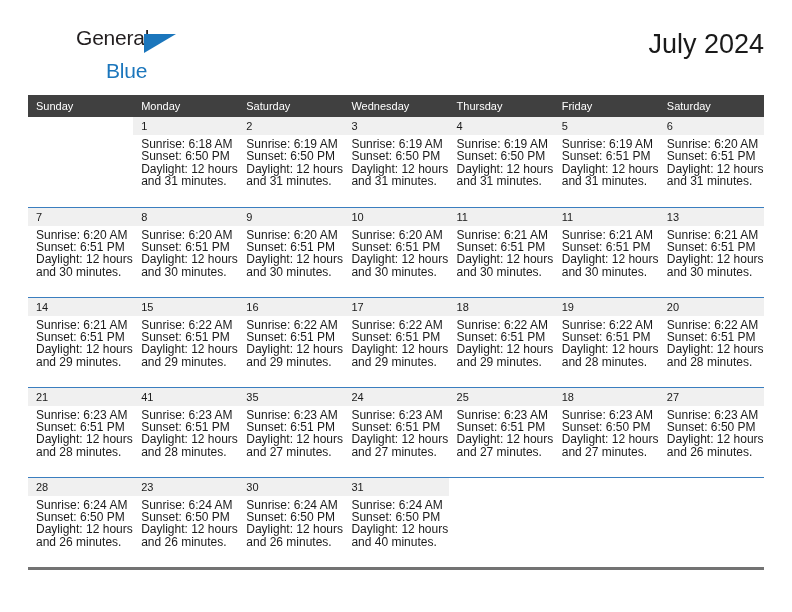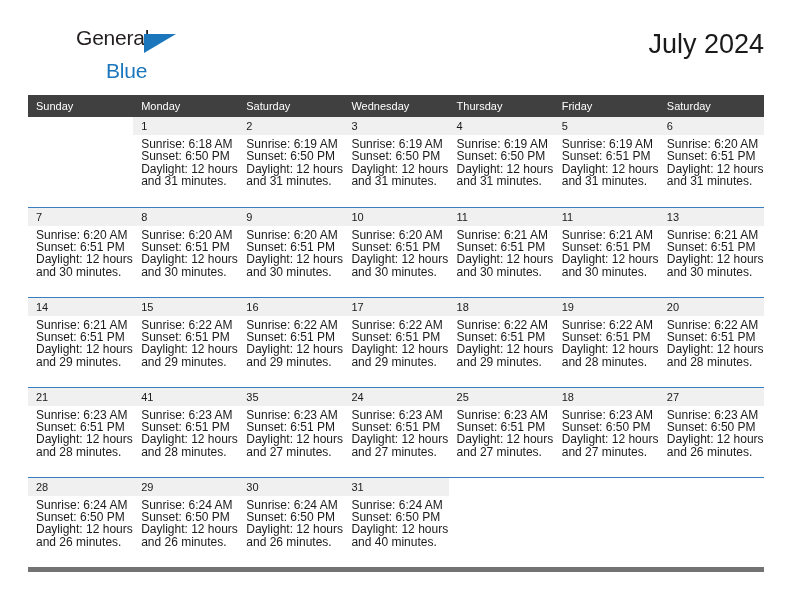--- a/index.html
+++ b/index.html
@@ -102,21 +102,21 @@
   }
   .calendar td {
     vertical-align: top;
     padding: 0;
     border: none;
     border-bottom: 1px solid #3a7ebf;
     height: 90px;
     box-sizing: border-box;
   }
   .calendar tr.week:last-child td {
-    border-bottom: 5px solid #737373;
+    border-bottom: 3px solid #737373;
   }
   .cell {
     height: 89px;
     box-sizing: border-box;
     position: relative;
   }
   .daynum {
     background: #f0f0f0;
     font-size: 11px;
     color: #1a1a1a;
@@ -498,21 +498,21 @@
               <div class="info">
                 <div>Sunrise: 6:24 AM</div>
                 <div>Sunset: 6:50 PM</div>
                 <div>Daylight: 12 hours</div>
                 <div>and 26 minutes.</div>
               </div>
             </div>
           </td>
         <td>
             <div class="cell">
-              <div class="daynum">29</div>
+              <div class="daynum">23</div>
               <div class="info">
                 <div>Sunrise: 6:24 AM</div>
                 <div>Sunset: 6:50 PM</div>
                 <div>Daylight: 12 hours</div>
                 <div>and 26 minutes.</div>
               </div>
             </div>
           </td>
         <td>
             <div class="cell">

